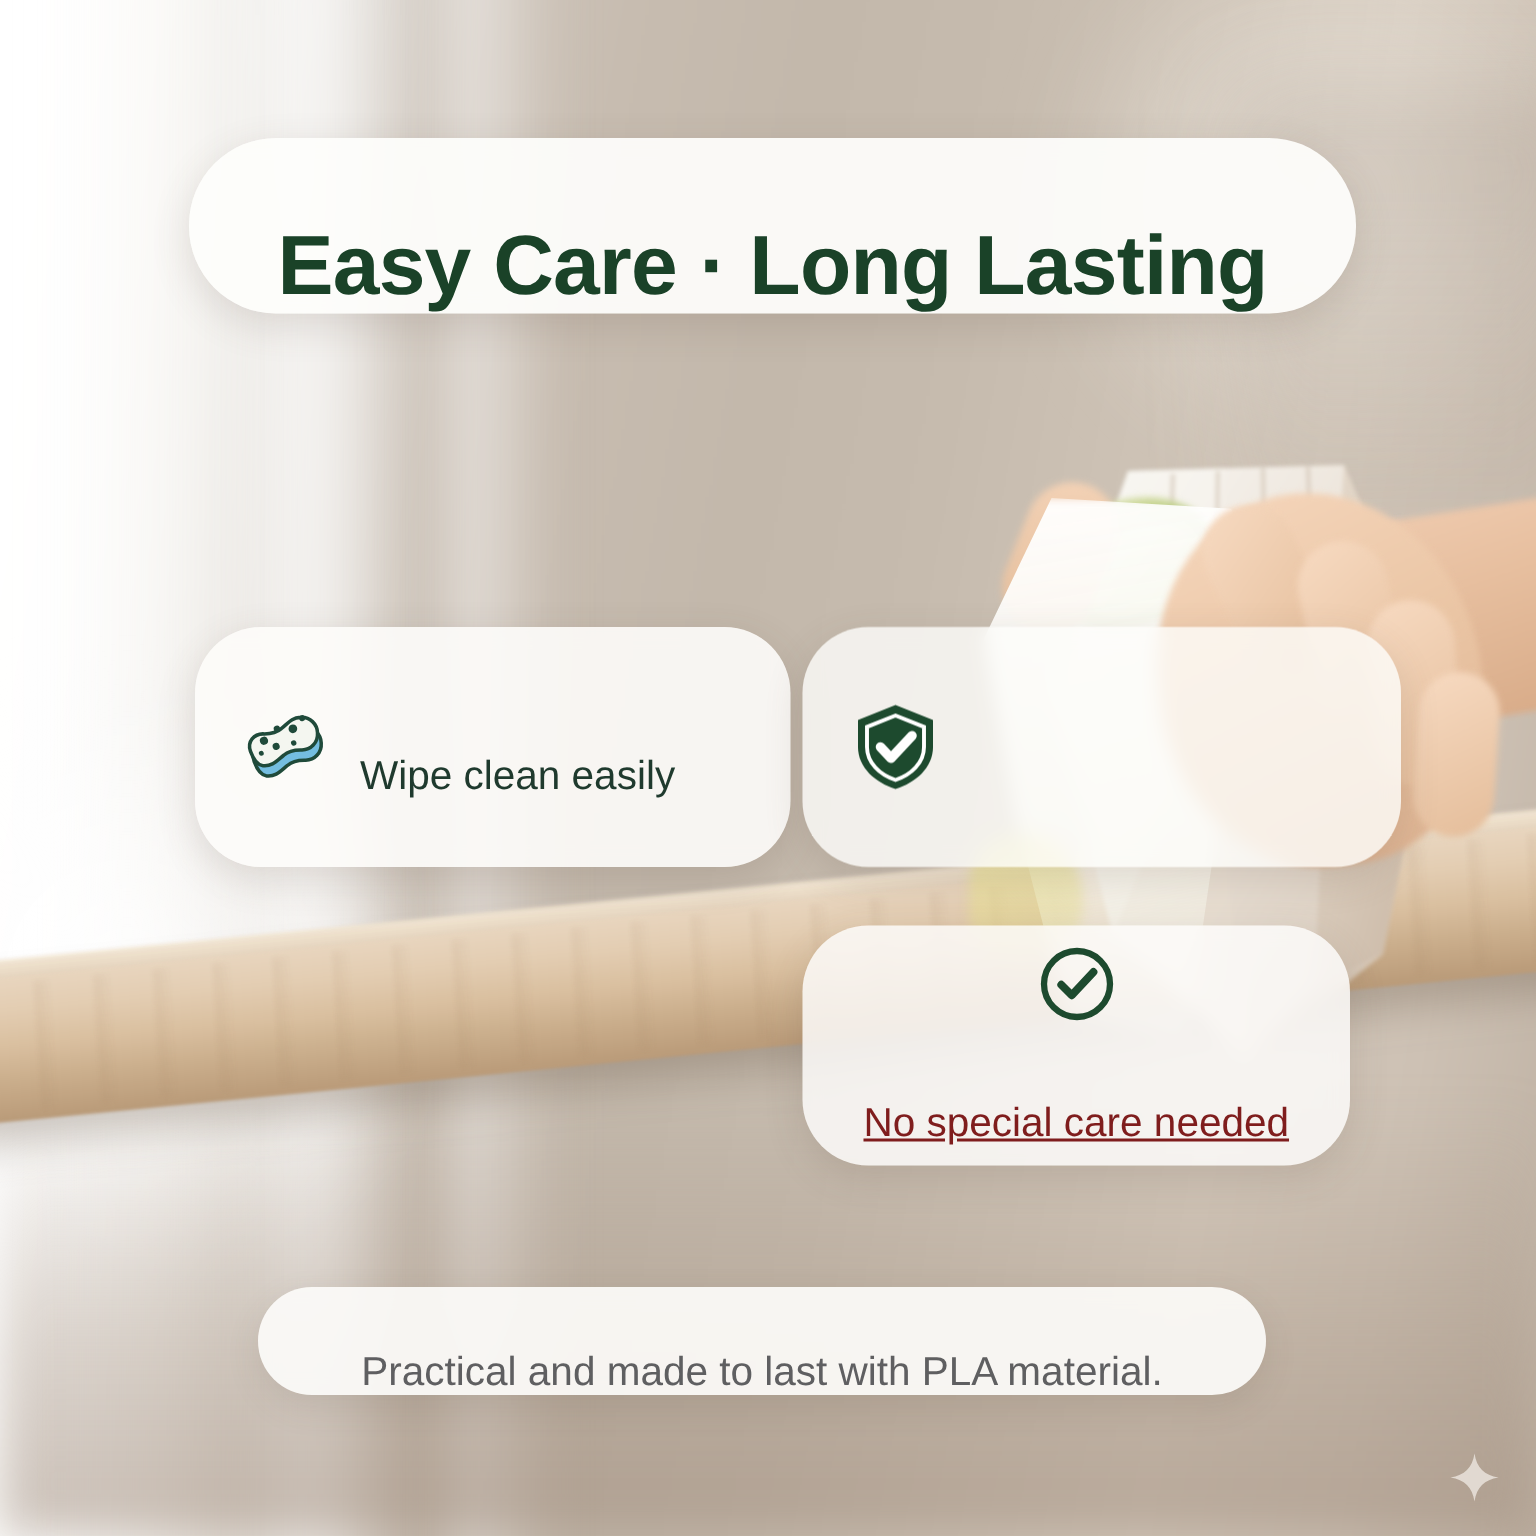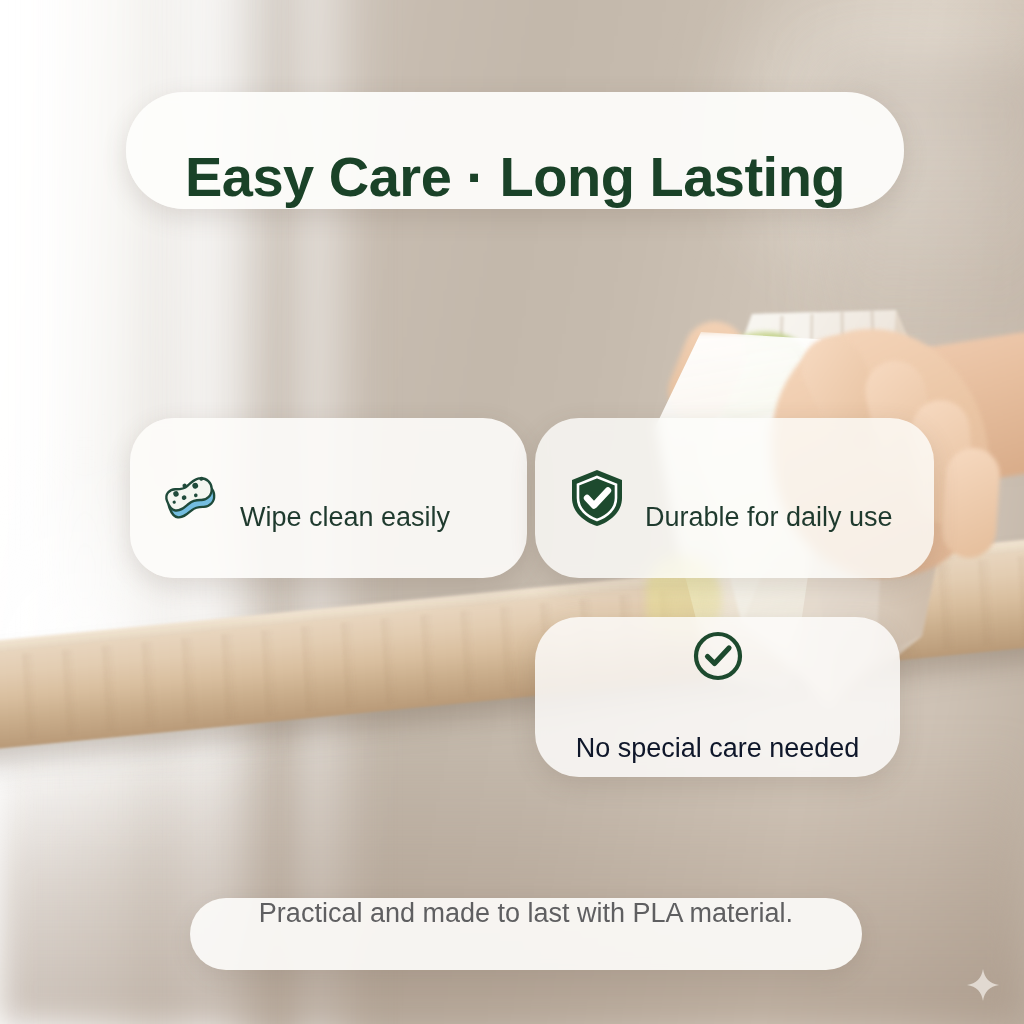--- a/index.html
+++ b/index.html
@@ -217,25 +217,24 @@
     flex-direction:column;justify-content:center;
     background:rgba(253,252,250,.84);
   }
 
   .card-icon{flex:0 0 auto;display:flex;align-items:center;justify-content:center;}
   .card-label{font-size:27px;line-height:1.15;white-space:nowrap;margin-top:40px;}
   #card-4 .card-label{font-size:27px;}
   #card-4 .card-icon{margin-bottom:2px;}
 
   #footer-pill{
-    left:190px;top:858px;width:672px;height:72px;border-radius:36px;
-    display:flex;align-items:flex-start;justify-content:center;
+    left:172px;top:858px;width:672px;height:72px;border-radius:36px;
+    display:flex;align-items:flex-end;justify-content:center;
     background:rgba(252,251,249,.92);
     box-shadow:0 8px 22px rgba(92,76,62,.13);
-    margin-top:40px;
   }
   #footer-text{font-size:27px;white-space:nowrap;}
 
   #sparkle{
     position:absolute;right:24px;bottom:22px;width:34px;height:34px;
     opacity:.72;
   }
 </style>
 </head>
 <body>
@@ -337,32 +336,31 @@
   </div>
 
   <div class="card" id="card-2">
     <span class="card-icon">
       <svg width="56" height="60" viewBox="0 0 56 60" xmlns="http://www.w3.org/2000/svg" aria-hidden="true">
         <path d="M28 2 L53 12 V30 C53 44 41 54 28 58 C15 54 3 44 3 30 V12 Z" fill="#1d4a2e"></path>
         <path d="M28 9 L47 16.6 V30 C47 40.6 38.4 48.6 28 52 C17.6 48.6 9 40.6 9 30 V16.6 Z" fill="none" stroke="#ffffff" stroke-width="2.6"></path>
         <path d="M18 30 L25 37.5 L39 22.5" fill="none" stroke="#ffffff" stroke-width="6.4" stroke-linecap="round" stroke-linejoin="round"></path>
       </svg>
     </span>
-    <span class="card-label" style="color:#1f3a2e;">Durable for daily use</span>
   </div>
 
 
   <div class="card" id="card-4">
     <span class="card-icon">
       <svg width="54" height="54" viewBox="0 0 54 54" xmlns="http://www.w3.org/2000/svg" aria-hidden="true">
         <circle cx="27" cy="27" r="22" fill="none" stroke="#1d4a2e" stroke-width="4.2"></circle>
         <path d="M16.5 27.5 L23.5 34.5 L38 19" fill="none" stroke="#1d4a2e" stroke-width="5.2" stroke-linecap="round" stroke-linejoin="round"></path>
       </svg>
     </span>
-    <span class="card-label" style="color:#0f172a;">No special care needed</span>
+    <span class="card-label" style="color:#7f1d1d;text-decoration:underline;">No special care needed</span>
   </div>
 
   <div class="pill" id="footer-pill">
     <span id="footer-text" style="color:#5f5f61;">Practical and made to last with PLA material.</span>
   </div>
 
   <span id="sparkle">
     <svg width="34" height="34" viewBox="0 0 34 34" xmlns="http://www.w3.org/2000/svg" aria-hidden="true">
       <path d="M17 1 C18.4 10.4 23.6 15.6 33 17 C23.6 18.4 18.4 23.6 17 33 C15.6 23.6 10.4 18.4 1 17 C10.4 15.6 15.6 10.4 17 1 Z" fill="#f4efe9"></path>
     </svg>

